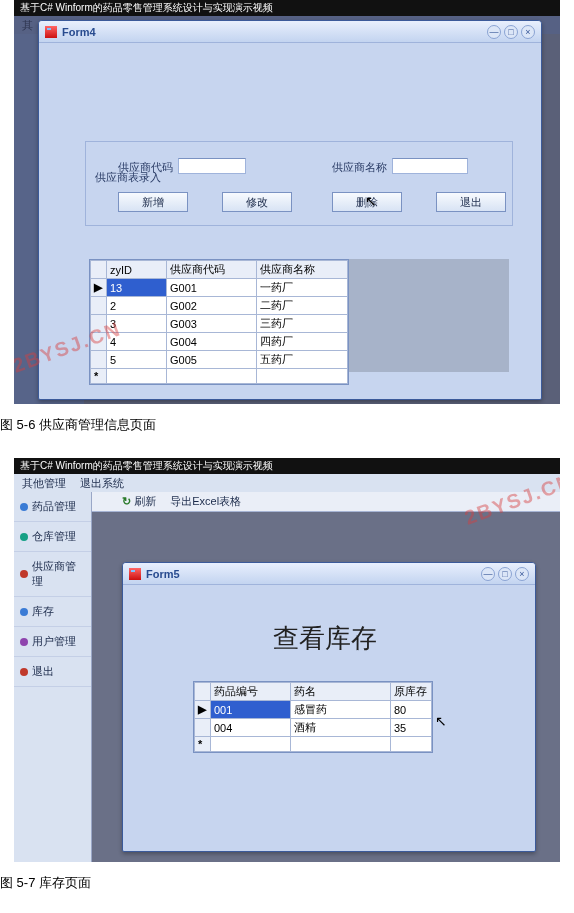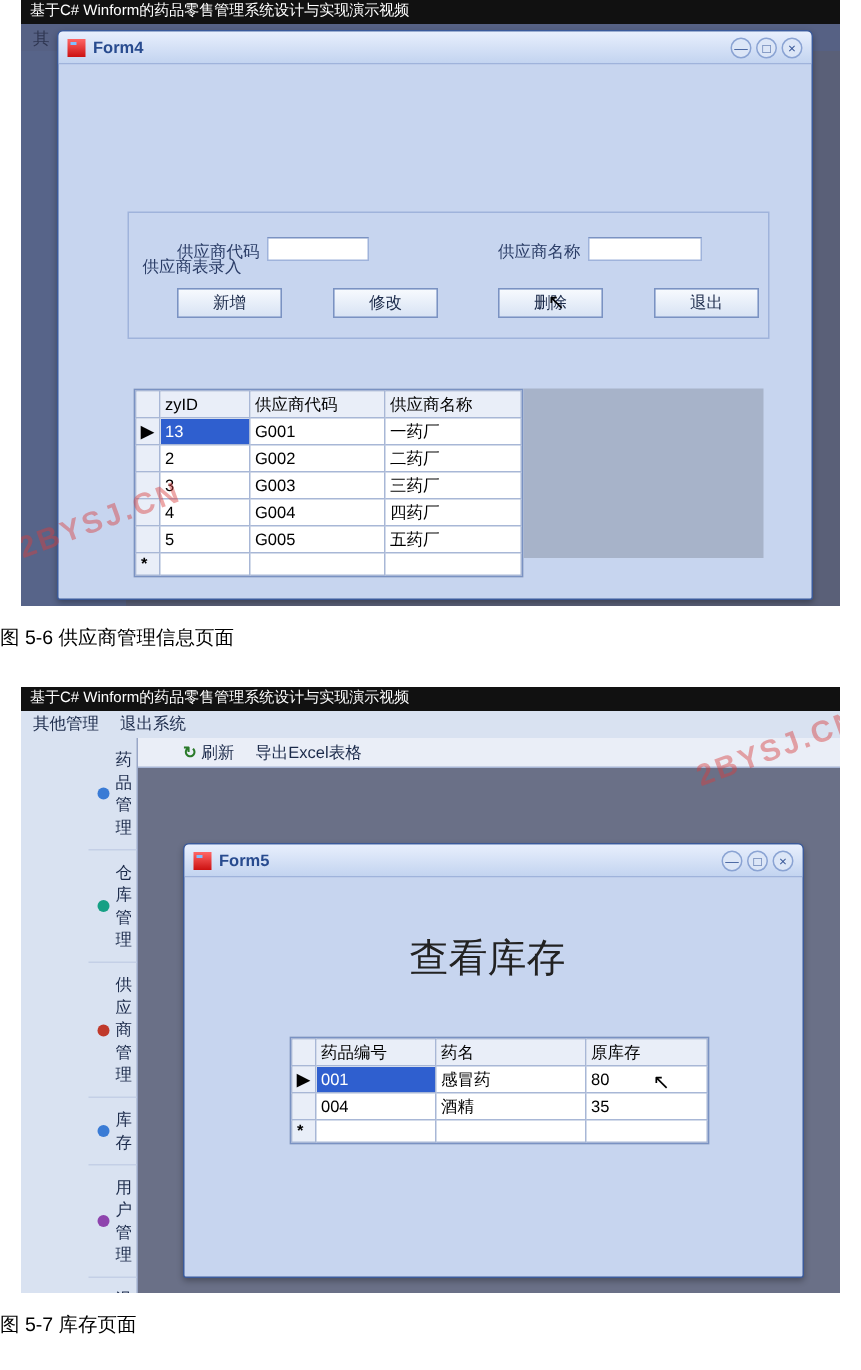--- a/index.html
+++ b/index.html
@@ -53,21 +53,20 @@
     bottom: 0;
     background: #576489;
   }
   .sidebar {
     position: absolute;
     top: 34px; left: 0;
     width: 78px;
     bottom: 0;
     background: #d9e2f1;
     border-right: 1px solid #9aa7c7;
-    padding-left: 45px;
   }
   .sidebar-item {
     padding: 7px 6px 7px 6px;
     border-bottom: 1px solid #c4cfe6;
     font-size: 11px;
     color: #1b2a4a;
     display: flex;
     align-items: center;
     gap: 4px;
     cursor: pointer;
@@ -75,21 +74,21 @@
   .sidebar-item .dot { width: 8px; height: 8px; border-radius: 50%; flex: none; }
   .dot-blue{background:#3a7bd5}.dot-red{background:#c0392b}.dot-yellow{background:#d4a017}.dot-green{background:#27ae60}.dot-cyan{background:#16a085}.dot-purple{background:#8e44ad}
   .top-menubar {
     position: absolute;
     top: 16px; left: 0; right: 0;
     height: 18px;
     background: #d9e2f1;
     color: #1b2a4a;
     font-size: 11px;
     padding: 2px 8px;
-    display: flex; gap: 14px; align-items: flex-end;
+    display: flex; gap: 14px;
   }
   .content-toolbar {
     position: absolute;
     top: 34px; left: 78px; right: 0;
     height: 20px;
     background: #eaeef7;
     border-bottom: 1px solid #a6b4d4;
     font-size: 11px;
     display: flex; align-items: center; gap: 14px;
     padding-left: 30px;
@@ -335,21 +334,21 @@
         <div class="win-title">Form5</div>
         <div class="win-controls">
           <div class="win-ctrl">—</div>
           <div class="win-ctrl">□</div>
           <div class="win-ctrl">×</div>
         </div>
       </div>
 
       <div class="heading-large" style="left:150px; top:58px;">查看库存</div>
 
-      <div class="grid" style="left:70px; top:128px; width:280px;">
+      <div class="grid" style="left:70px; top:118px; width:240px;">
         <table>
           <colgroup>
               <col style="width:16px">
               <col style="width:80px">
               <col style="width:100px">
               <col>
             </colgroup>
           <thead>
             <tr>
               <th class="rowhdr"></th>

